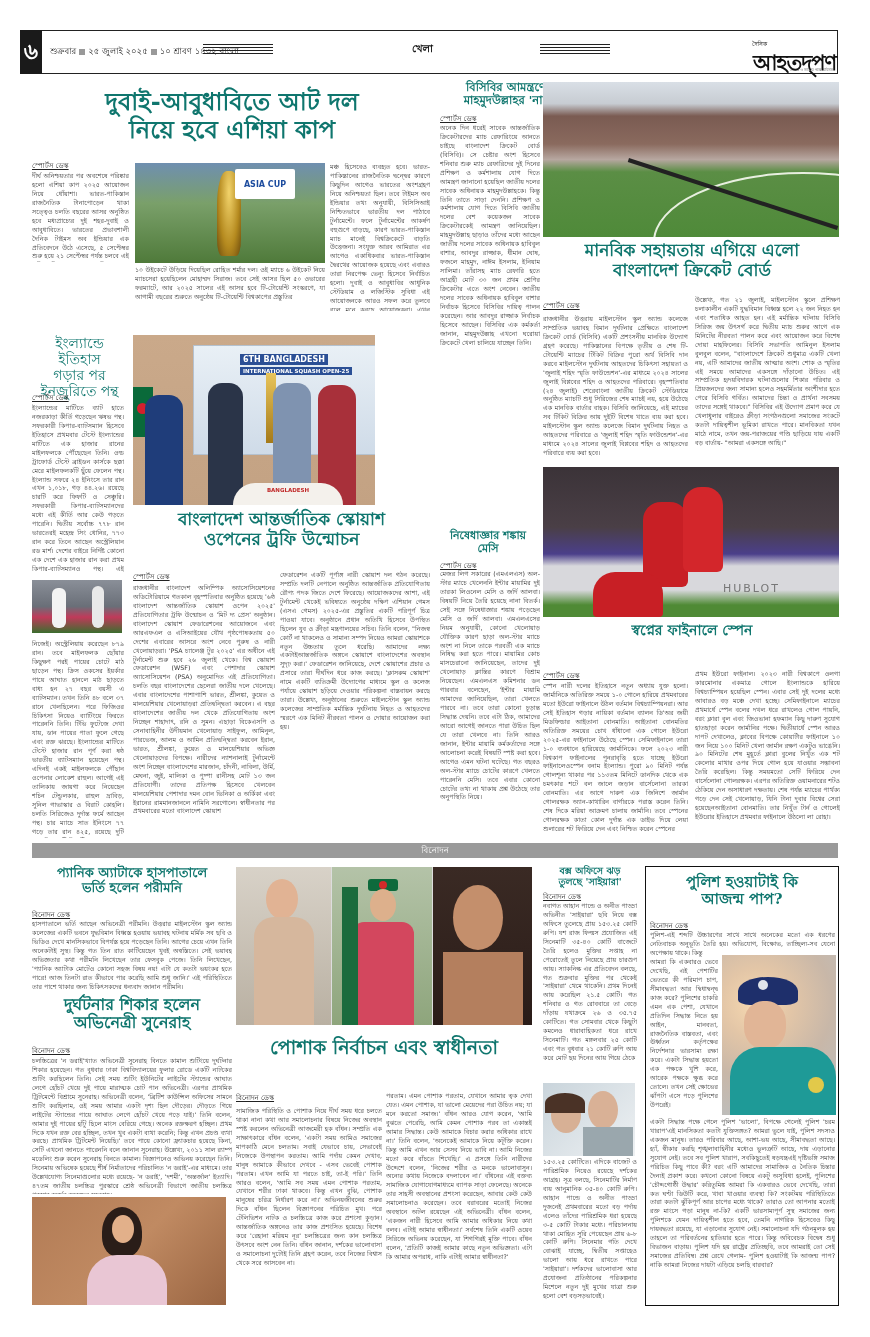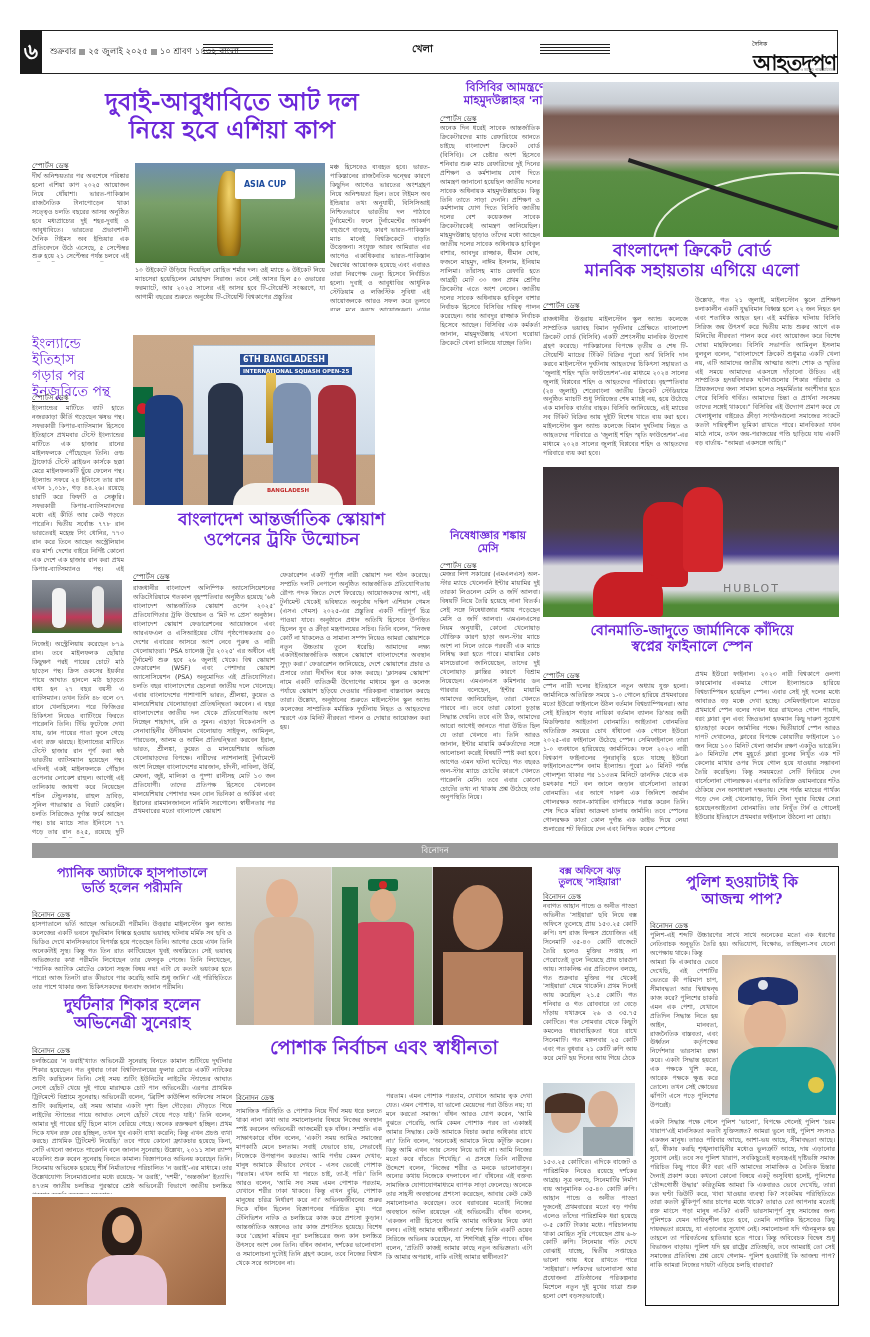--- a/index.html
+++ b/index.html
@@ -1,19 +1,19 @@
 <!DOCTYPE html>
 <html><head>
 <meta charset="utf-8">
 <style>
   * { box-sizing: border-box; margin: 0; padding: 0; }
   html, body { width: 870px; height: 1337px; background: #fff; overflow: hidden; }
   body { font-family: "DejaVu Sans", sans-serif; color: #111; position: relative; }
   .abs { position: absolute; }
-  .headline { font-family: "DejaVu Serif", serif; font-weight: bold; text-align: center; color: #6d28d9; line-height: 1.15; }
+  .headline { font-family: "DejaVu Serif", serif; font-weight: bold; text-align: center; color: #0f766e; line-height: 1.15; }
   .byline { font-size: 7px; text-decoration: underline; color: #222; }
   .body { font-size: 6.3px; line-height: 1.42; color: #333; text-align: justify; overflow: hidden; }
   .photo { overflow: hidden; position: absolute; }
 
   
   .masthead { left: 20px; top: 30px; width: 818px; height: 44px; border: 1px solid #222; }
   .page-num { left: 20px; top: 30px; width: 22px; height: 44px; background: #1a1a1a; color: #fff; font-size: 22px; font-weight: bold; display: flex; align-items: center; justify-content: center; font-family: "DejaVu Serif", serif; }
   .dateline { left: 50px; top: 45px; font-size: 8.5px; color: #222; white-space: nowrap; }
   .dateline .sq { display: inline-block; width: 6px; height: 6px; background: #999; margin: 0 3px; vertical-align: middle; }
   .rule-lines { height: 12px; width: 70px; background: repeating-linear-gradient(#222 0 1px, transparent 1px 3px); }
@@ -60,28 +60,28 @@
   <div>মাহমুদউল্লাহর 'না'</div>
 </div>
 <div class="abs byline" style="left:440px; top:113px;">স্পোর্টস ডেস্ক</div>
 <div class="abs body" style="left:440px; top:124px; width:100px; height:390px;">অনেক দিন ধরেই সাবেক আন্তর্জাতিক ক্রিকেটারদের ম্যাচ রেফারিংয়ে আনতে চাইছে বাংলাদেশ ক্রিকেট বোর্ড (বিসিবি)। সে চেষ্টার অংশ হিসেবে শনিবার শুরু ম্যাচ রেফারিদের দুই দিনের প্রশিক্ষণ ও কর্মশালায় যোগ দিতে আমন্ত্রণ জানানো হয়েছিল জাতীয় দলের সাবেক অধিনায়ক মাহমুদউল্লাহকে। কিন্তু তিনি তাতে সাড়া দেননি। প্রশিক্ষণ ও কর্মশালায় যোগ দিতে বিসিবি জাতীয় দলের বেশ কয়েকজন সাবেক ক্রিকেটারকেই আমন্ত্রণ জানিয়েছিল। মাহমুদউল্লাহ ছাড়াও তাঁদের মধ্যে আছেন জাতীয় দলের সাবেক অধিনায়ক হাবিবুল বাশার, আবদুর রাজ্জাক, ধীমান ঘোষ, ফজলে মাহমুদ, নাঈম ইসলাম, ইনিয়াম সালিমা। তাঁরাসহ ম্যাচ রেফারি হতে আগ্রহী মোট ৩০ জন প্রথম শ্রেণির ক্রিকেটার এতে অংশ নেবেন। জাতীয় দলের সাবেক অধিনায়ক হাবিবুল বাশার নির্বাচক হিসেবে বিসিবির দায়িত্ব পালন করেছেন। আর আবদুর রাজ্জাক নির্বাচক হিসেবে আছেন। বিসিবির এক কর্মকর্তা জানান, মাহমুদউল্লাহ এখনো ঘরোয়া ক্রিকেটে খেলা চালিয়ে যাচ্ছেন তিনি।</div>
 
 <div class="photo" style="left:543px; top:82px; width:296px; height:155px; background:linear-gradient(180deg,#d9dfe6 0%,#c7ccd2 14%,#7a5b52 22%,#8a6a5e 40%,#b7a7a0 50%,#5b8e45 58%,#4f8a39 100%);">
   <div style="position:absolute; left:110px; top:90px; width:300px; height:140px; border:2px solid #e8efe0; border-radius:50%;"></div>
   <div style="position:absolute; left:80px; top:110px; width:220px; height:4px; background:#222; transform:rotate(18deg);"></div>
 </div>
 <div class="abs headline" style="left:545px; top:241px; width:294px; font-size:17px;">
+  <div>মানবিক সহায়তায় এগিয়ে এলো</div>
   <div>বাংলাদেশ ক্রিকেট বোর্ড</div>
-  <div>মানবিক সহায়তায় এগিয়ে এলো</div>
 </div>
 <div class="abs byline" style="left:543px; top:300px;">স্পোর্টস ডেস্ক</div>
 <div class="abs body" style="left:543px; top:315px; width:145px; height:145px;">রাজধানীর উত্তরায় মাইলস্টোন স্কুল অ্যান্ড কলেজে সাম্প্রতিক ভয়াবহ বিমান দুর্ঘটনার প্রেক্ষিতে বাংলাদেশ ক্রিকেট বোর্ড (বিসিবি) একটি প্রশংসনীয় মানবিক উদ্যোগ গ্রহণ করেছে। পাকিস্তানের বিপক্ষে তৃতীয় ও শেষ টি-টোয়েন্টি ম্যাচের টিকিট বিক্রির পুরো অর্থ বিসিবি দান করবে মাইলস্টোন দুর্ঘটনায় আহতদের চিকিৎসা সহায়তা ও 'জুলাই শহিদ স্মৃতি ফাউন্ডেশন'-এর মাধ্যমে ২০২৪ সালের জুলাই বিপ্লবের শহিদ ও আহতদের পরিবারে। বৃহস্পতিবার (২৪ জুলাই) শেরেবাংলা জাতীয় ক্রিকেট স্টেডিয়ামে অনুষ্ঠিত ম্যাচটি শুধু সিরিজের শেষ ম্যাচই নয়, হয়ে উঠেছে এক মানবিক বার্তার বাহক। বিসিবি জানিয়েছে, এই ম্যাচের সব টিকিট বিক্রির আয় দুইটি বিশেষ খাতে ব্যয় করা হবে। মাইলস্টোন স্কুল অ্যান্ড কলেজে বিমান দুর্ঘটনায় নিহত ও আহতদের পরিবারে ও 'জুলাই শহিদ স্মৃতি ফাউন্ডেশন'-এর মাধ্যমে ২০২৪ সালের জুলাই বিপ্লবের শহিদ ও আহতদের পরিবারে ব্যয় করা হবে।</div>
 <div class="abs body" style="left:695px; top:296px; width:145px; height:160px;">উল্লেখ্য, গত ২১ জুলাই, মাইলস্টোন স্কুলে প্রশিক্ষণ চলাকালীন একটি যুদ্ধবিমান বিধ্বস্ত হলে ২২ জন নিহত হন এবং শতাধিক আহত হন। এই মর্মান্তিক ঘটনায় বিসিবি সিরিজ জয় উৎসর্গ করে দ্বিতীয় ম্যাচ শুরুর আগে এক মিনিটের নীরবতা পালন করে এবং আয়োজন করে বিশেষ দোয়া মাহফিলের। বিসিবি সভাপতি আমিনুল ইসলাম বুলবুল বলেন, "বাংলাদেশে ক্রিকেট শুধুমাত্র একটি খেলা নয়, এটি আমাদের জাতীয় আত্মার অংশ। শোক ও স্মৃতির এই সময়ে আমাদের একসঙ্গে দাঁড়ানো উচিত। এই সাম্প্রতিক হৃদয়বিদারক ঘটনাগুলোর শিকার পরিবার ও প্রিয়জনদের জন্য সামান্য হলেও সহমর্মিতার অংশীদার হতে পেরে বিসিবি গর্বিত। আমাদের চিন্তা ও প্রার্থনা সবসময় তাদের সঙ্গেই থাকবে।" বিসিবির এই উদ্যোগ প্রমাণ করে যে খেলাধুলার বাইরেও ক্রীড়া সংগঠনগুলো সমাজের সংকটে কতটা দায়িত্বশীল ভূমিকা রাখতে পারে। মানবিকতা যখন মাঠে নামে, তখন জয়-পরাজয়ের গণ্ডি ছাড়িয়ে যায় একটি বড় বার্তায়- "আমরা একসঙ্গে আছি।"</div>
 
-<div class="abs headline" style="left:32px; top:335px; width:95px; font-size:14px; text-align:left; font-weight:normal;">
+<div class="abs headline" style="left:32px; top:335px; width:95px; font-size:14px; text-align:center; font-weight:normal;">
   <div>ইংল্যান্ডে ইতিহাস</div>
   <div>গড়ার পর</div>
   <div>ইনজুরিতে পন্থ</div>
 </div>
 <div class="abs byline" style="left:32px; top:392px;">স্পোর্টস ডেস্ক</div>
 <div class="abs body" style="left:32px; top:404px; width:92px; height:170px;">ইংল্যান্ডের মাটিতে ব্যাট হাতে নজরকাড়া কীর্তি গড়েছেন ঋষভ পন্থ। সফরকারী কিপার-ব্যাটসম্যান হিসেবে ইতিহাসে প্রথমবার টেস্টে ইংল্যান্ডের মাটিতে এক হাজার রানের মাইলফলকে পৌঁছেছেন তিনি। ওল্ড ট্রাফোর্ড টেস্টে ব্রাইডন কার্সকে ছক্কা মেরে মাইলফলকটি ছুঁয়ে ফেলেন পন্থ। ইংল্যান্ড সফরে ২৪ ইনিংসে তার রান এখন ১,০১৮, গড় ৪৪.২৬। রয়েছে চারটি করে ফিফটি ও সেঞ্চুরি। সফরকারী কিপার-ব্যাটসম্যানদের মধ্যে এই কীর্তি আর কেউ গড়তে পারেনি। দ্বিতীয় সর্বোচ্চ ৭৭৮ রান ভারতেরই মহেন্দ্র সিং ধোনির, ৭৭৩ রান করে তিনে আছেন অস্ট্রেলিয়ান রড মার্শ। দেশের বাইরে নির্দিষ্ট কোনো এক দেশে এক হাজার রান করা প্রথম কিপার-ব্যাটসম্যানও পন্থ। এই তালিকাতেও দুই নম্বরে আছেন তিনি</div>
 <div class="photo" style="left:32px; top:580px; width:90px; height:53px; background:linear-gradient(180deg,#8a8f98 0%,#6a6f78 50%,#c03a5a 70%,#3b6e2e 100%);">
   <div style="position:absolute; left:20px; top:8px; width:14px; height:40px; background:#f3f3f3; border-radius:6px;"></div>
   <div style="position:absolute; left:60px; top:6px; width:12px; height:42px; background:#e9e9e9; border-radius:6px;"></div>
 </div>
@@ -119,21 +119,20 @@
 <div class="abs byline" style="left:440px; top:560px;">স্পোর্টস ডেস্ক</div>
 <div class="abs body" style="left:440px; top:570px; width:100px; height:270px;">মেজর লিগ সকারের (এমএলএস) অল-স্টার ম্যাচে খেলেননি ইন্টার মায়ামির দুই তারকা লিওনেল মেসি ও জর্দি আলবা। বিষয়টি নিয়ে তৈরি হয়েছে নানা বিতর্ক। সেই সঙ্গে নিষেধাজ্ঞার শঙ্কায় পড়েছেন মেসি ও জর্দি আলবা। এমএলএসের নিয়ম অনুযায়ী, কোনো খেলোয়াড় যৌক্তিক কারণ ছাড়া অল-স্টার ম্যাচে অংশ না নিলে তাকে পরবর্তী এক ম্যাচে নিষিদ্ধ করা হতে পারে। মায়ামির কোচ মাসচেরানো জানিয়েছেন, তাদের দুই খেলোয়াড় ক্লান্তির কারণে বিশ্রাম নিয়েছেন। এমএলএস কমিশনার ডন গারবার বলেছেন, 'ইন্টার মায়ামি আমাদের জানিয়েছিল, তারা খেলতে পারবে না। তবে তারা কোনো চূড়ান্ত সিদ্ধান্ত দেয়নি। তবে এটা ঠিক, আমাদের আরো আগেই জানতে পারা উচিত ছিল যে তারা খেলবে না। তিনি আরও জানান, ইন্টার মায়ামি কর্মকর্তাদের সঙ্গে আলোচনা করেই বিষয়টি স্পষ্ট করা হবে। আগেও এমন ঘটনা ঘটেছে। গত বছরও অল-স্টার ম্যাচে চোটের কারণে খেলতে পারেননি মেসি। তবে এবার কোনো চোটের তথ্য না থাকায় প্রশ্ন উঠেছে তার অনুপস্থিতি নিয়ে।</div>
 
 <div class="photo" style="left:543px; top:467px; width:296px; height:150px; background:linear-gradient(180deg,#3b3338 0%,#4a3f46 40%,#4b3f8a 58%,#d8d8dc 66%,#d8d8dc 82%,#4f8a35 92%,#4f8a35 100%);">
   <div style="position:absolute; left:100px; top:35px; width:45px; height:85px; background:#c81f25; border-radius:18px 18px 6px 6px;"></div>
   <div style="position:absolute; left:140px; top:20px; width:40px; height:85px; background:#d3262b; border-radius:18px 18px 6px 6px;"></div>
   <div style="position:absolute; left:50px; top:105px; width:70px; height:45px; background:#c81f25; border-radius:22px 22px 4px 4px;"></div>
   <div style="position:absolute; left:180px; top:100px; font-size:11px; letter-spacing:2px; color:#777; font-family:'DejaVu Sans',sans-serif;margin-top:15px;">HUBLOT</div>
 </div>
 <div class="abs headline" style="left:545px; top:622px; width:294px; font-size:14px;">
-  <div>বোনমাতি-জাদুতে জার্মানিকে কাঁদিয়ে</div>
   <div>স্বপ্নের ফাইনালে স্পেন</div>
 </div>
 <div class="abs byline" style="left:543px; top:670px;">স্পোর্টস ডেস্ক</div>
 <div class="abs body" style="left:543px; top:682px; width:145px; height:156px;">স্পেন নারী দলের ইতিহাসে নতুন অধ্যায় যুক্ত হলো। জার্মানিকে অতিরিক্ত সময়ে ১-০ গোলে হারিয়ে প্রথমবারের মতো ইউরো ফাইনালে উঠল বর্তমান বিশ্বচ্যাম্পিয়নরা। আর সেই ইতিহাস গড়ার নায়িকা বর্তমান ব্যালন ডি'অর জয়ী মিডফিল্ডার আইতানা বোনমাতি। আইতানা বোনমতির অতিরিক্ত সময়ের চোখ ধাঁধানো এক গোলে ইউরো ২০২৫-এর ফাইনালে উঠেছে স্পেন। সেমিফাইনালে তারা ১-০ ব্যবধানে হারিয়েছে জার্মানিকে। ফলে ২০২৩ নারী বিশ্বকাপ ফাইনালের পুনরাবৃত্তি হতে যাচ্ছে ইউরো ফাইনালেওস্পেন বনাম ইংল্যান্ড। পুরো ৯০ মিনিট পর্যন্ত গোলশূন্য থাকার পর ১১৩তম মিনিটে ডানদিক থেকে এক চমৎকার শটে বল জালে জড়ান বার্সেলোনা তারকা বোনমাতি। এর আগে দারুণ এক জিনিশে জার্মান গোলরক্ষক অ্যান-কাথারিন বার্গারকে পরাস্ত করেন তিনি। শেষ দিকে মরিয়া আক্রমণ চালায় জার্মানি। তবে স্পেনের গোলরক্ষক কাতা কোল দুর্দান্ত এক ডাইভ দিয়ে লেয়া শুলারের শট ফিরিয়ে দেন এবং নিশ্চিত করেন স্পেনের</div>
 <div class="abs body" style="left:695px; top:670px; width:145px; height:168px;">প্রথম ইউরো ফাইনাল। ২০২৩ নারী বিশ্বকাপে ওলগা কারমোনার একমাত্র গোলে ইংল্যান্ডকে হারিয়ে বিশ্বচ্যাম্পিয়ন হয়েছিল স্পেন। এবার সেই দুই দলের মধ্যে আবারও বড় মঞ্চে দেখা হচ্ছে। সেমিফাইনালে ম্যাচের প্রথমার্ধে স্পেন বলের দখল ধরে রাখলেও গোল পায়নি, বরং ক্লারা বুল এবং জিওভানা হফম্যান কিছু দারুণ সুযোগ হাতছাড়া করেন জার্মানির পক্ষে। দ্বিতীয়ার্ধে স্পেন আরও দাপট দেখালেও, ক্লাবের বিপক্ষে কোয়ার্টার ফাইনালে ১০ জন নিয়ে ১০০ মিনিট খেলা জার্মান রক্ষণ একটুও ভাঙেনি। ৯০ মিনিটের শেষ মুহূর্তে ক্লারা বুলের নিখুঁত এক শট কেলোর মাথার ওপর দিয়ে গোল হয়ে যাওয়ার সম্ভাবনা তৈরি করেছিল। কিন্তু সময়মতো সেটি ফিরিয়ে দেন বার্সেলোনা গোলরক্ষক। এরপর অতিরিক্ত ওয়ামনারের শটও ঠেকিয়ে দেন অসাধারণ দক্ষতায়। শেষ পর্যন্ত ম্যাচের পার্থক্য গড়ে দেন সেই খেলোয়াড়, যিনি টানা দুবার বিশ্বের সেরা হয়েছেনআইতানা বোনমাতি। তার নিখুঁত টার্ন ও গোলেই ইউরোর ইতিহাসে প্রথমবার ফাইনালে উঠলো লা রোহা।</div>
 
 <div class="abs band">বিনোদন</div>
 
 <div class="abs headline" style="left:32px; top:866px; width:200px; font-size:13px;">
   <div>প্যানিক অ্যাটাকে হাসপাতালে</div>

